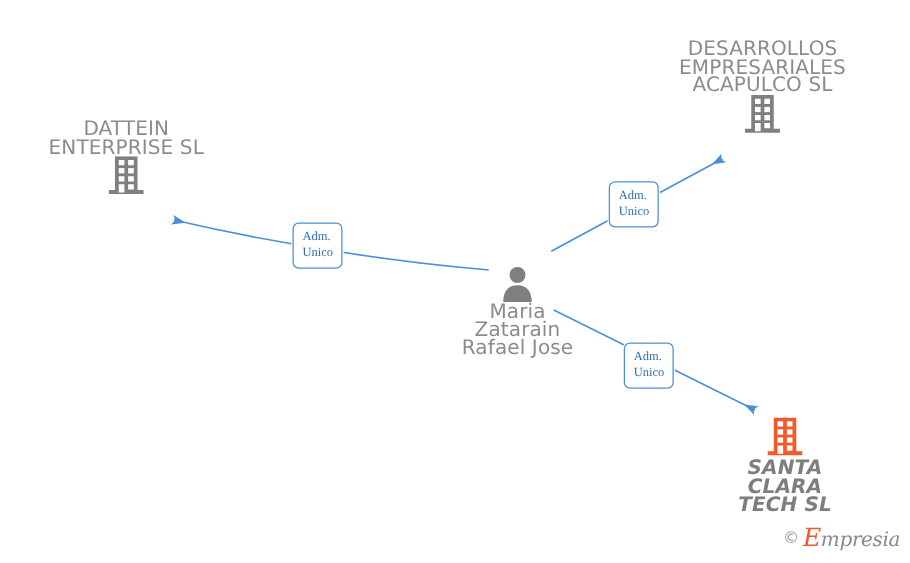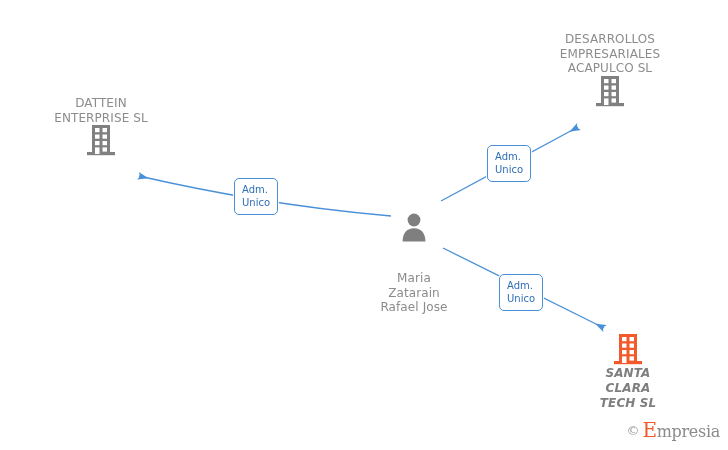--- a/index.html
+++ b/index.html
@@ -27,21 +27,21 @@
   .node {
     position: absolute;
     display: flex;
     flex-direction: column;
     align-items: center;
     width: 130px;
     text-align: center;
   }
   .node-label {
     color: #8c8c8c;
-    font-size: 12px;
+    font-size: 16px;
     line-height: 14.5px;
     letter-spacing: 0.1px;
     white-space: pre-line;
   }
   .node-label.bold {
     font-weight: bold;
     color: #7e7e7e;
     line-height: 15px;
     font-style: italic;
   }
@@ -57,39 +57,41 @@
     border: 1px solid #4a90d9;
     border-radius: 5px;
     background: #ffffff;
     color: #2f6fb5;
     font-size: 10px;
     line-height: 13px;
     padding: 4px 7px 5px 7px;
     text-align: left;
     white-space: pre-line;
     box-shadow: 0 0 0 1px rgba(255,255,255,0.9);
+    font-family: Liberation Serif, serif;
   }
 
   
   #watermark {
     position: absolute;
     right: 8px;
     bottom: 8px;
     display: flex;
     align-items: center;
     gap: 3px;
     user-select: none;
   }
   #watermark .copy {
     color: #9a9a9a;
     font-size: 13px;
     line-height: 13px;
   }
   #watermark .brand {
     font-family: "DejaVu Serif", "Liberation Serif", serif;
+    font-style: italic;
     font-size: 16px;
     color: #8a8a8a;
     letter-spacing: -0.3px;
     text-align: center;
   }
   #watermark .brand .cap {
     color: #f2592b;
     font-size: 20px;
   }
 </style>
@@ -176,21 +178,21 @@
           <rect x="8" y="22.4" width="4.5" height="6.6"></rect>
           <rect x="15.5" y="22.4" width="4.5" height="4.2"></rect>
         </g>
       </svg>
     </span>
     <div class="node-label bold">SANTA
 CLARA
 TECH SL</div>
   </div>
 
-  <div class="node" id="node-person" style="left:349px; top:212px;gap:29px;">
+  <div class="node" id="node-person" style="left:349px; top:212px;">
     <span class="icon-wrap">
       <svg width="30" height="30" viewBox="0 0 30 30" xmlns="http://www.w3.org/2000/svg">
         <g fill="#7f7f7f">
           <circle cx="15" cy="8" r="6.4"></circle>
           <path d="M15,16.2 C7.6,16.2 3.6,21.2 3.6,29.5 L26.4,29.5 C26.4,21.2 22.4,16.2 15,16.2 Z"></path>
         </g>
       </svg>
     </span>
     <div class="node-label">Maria
 Zatarain

